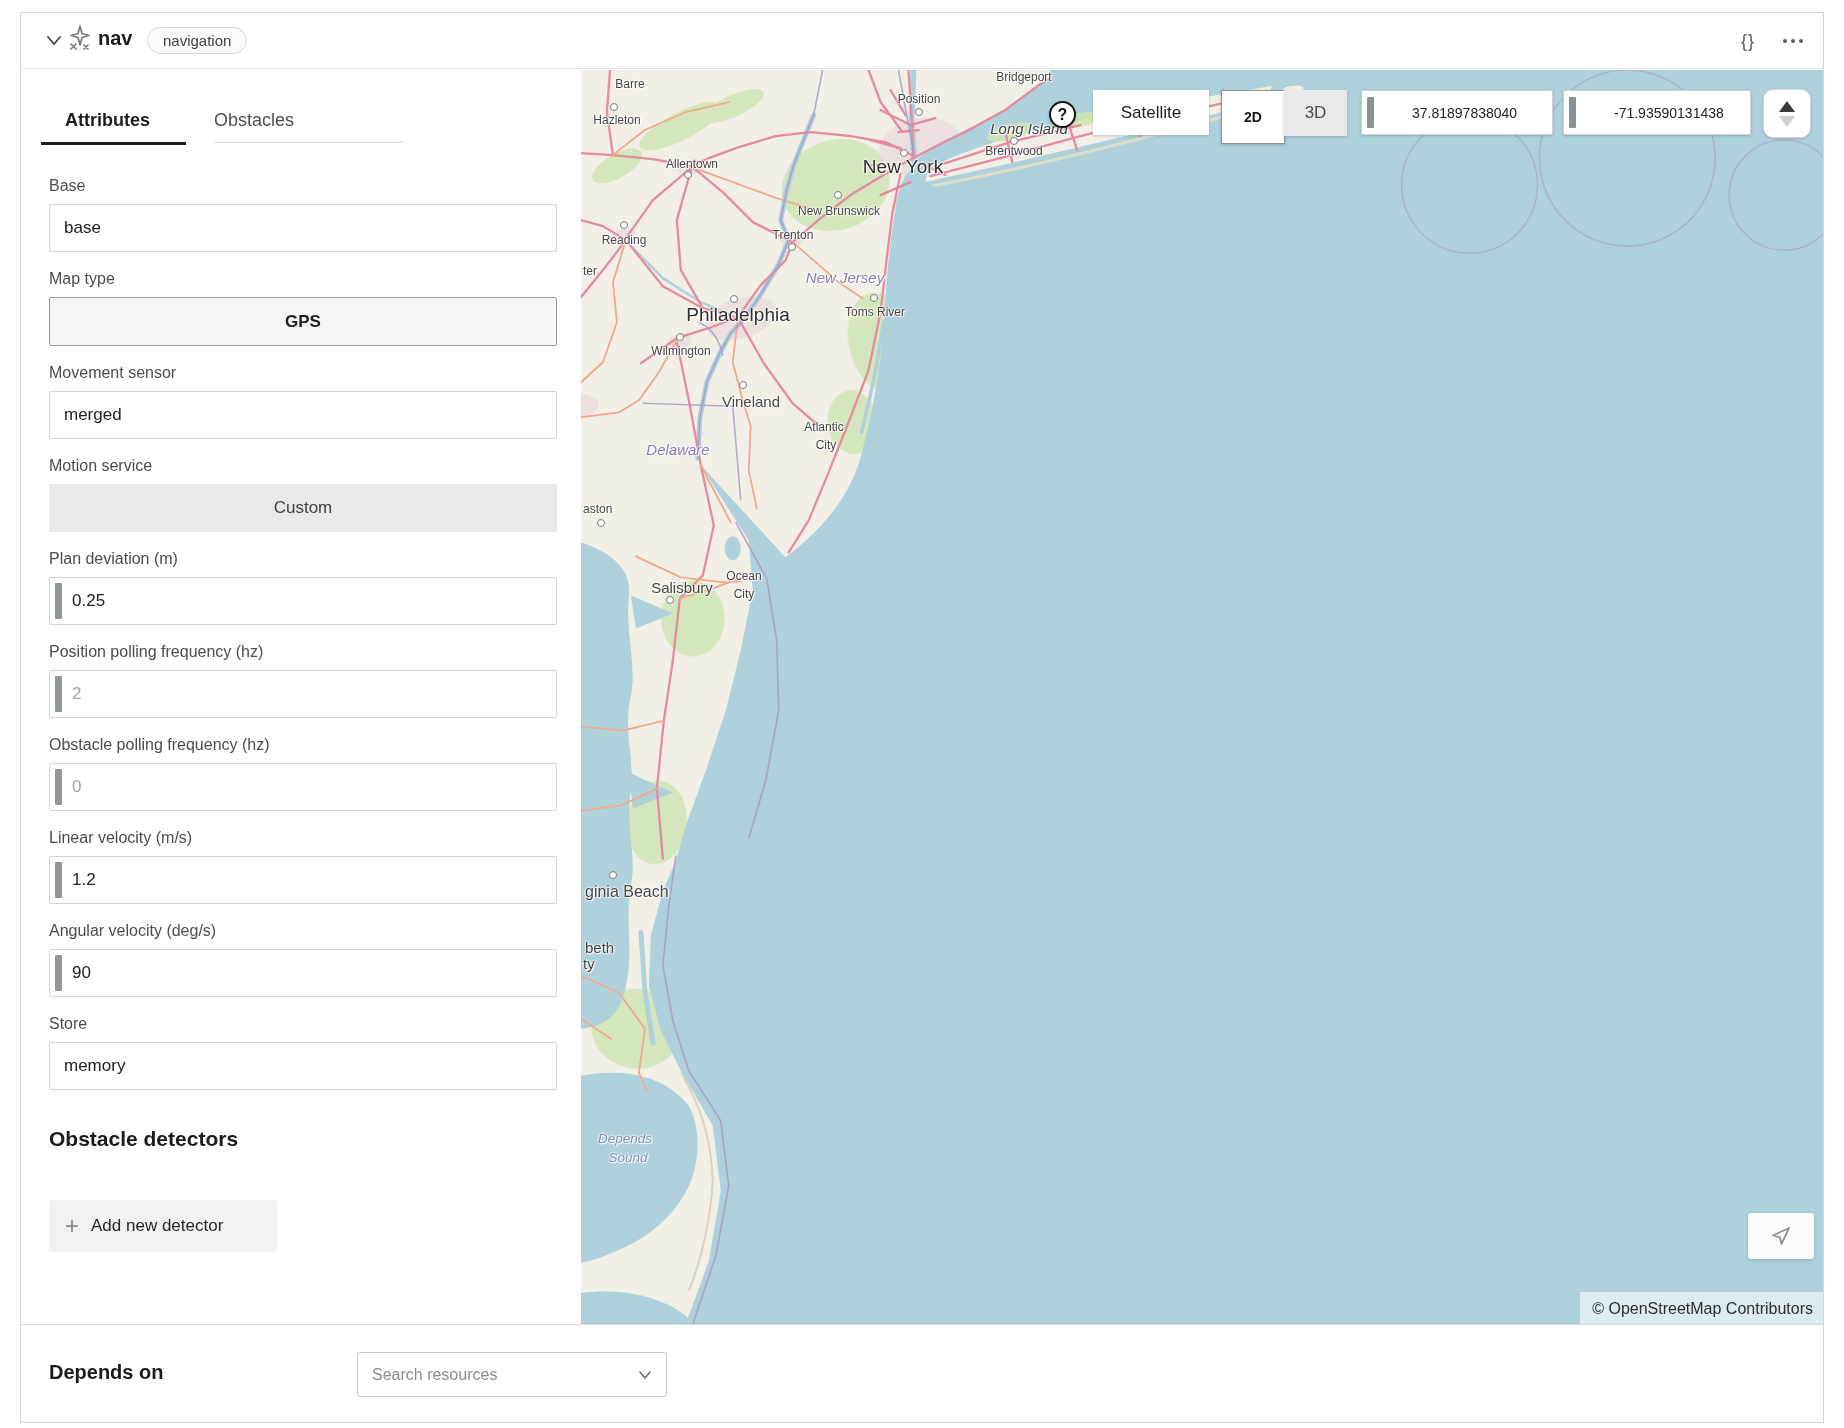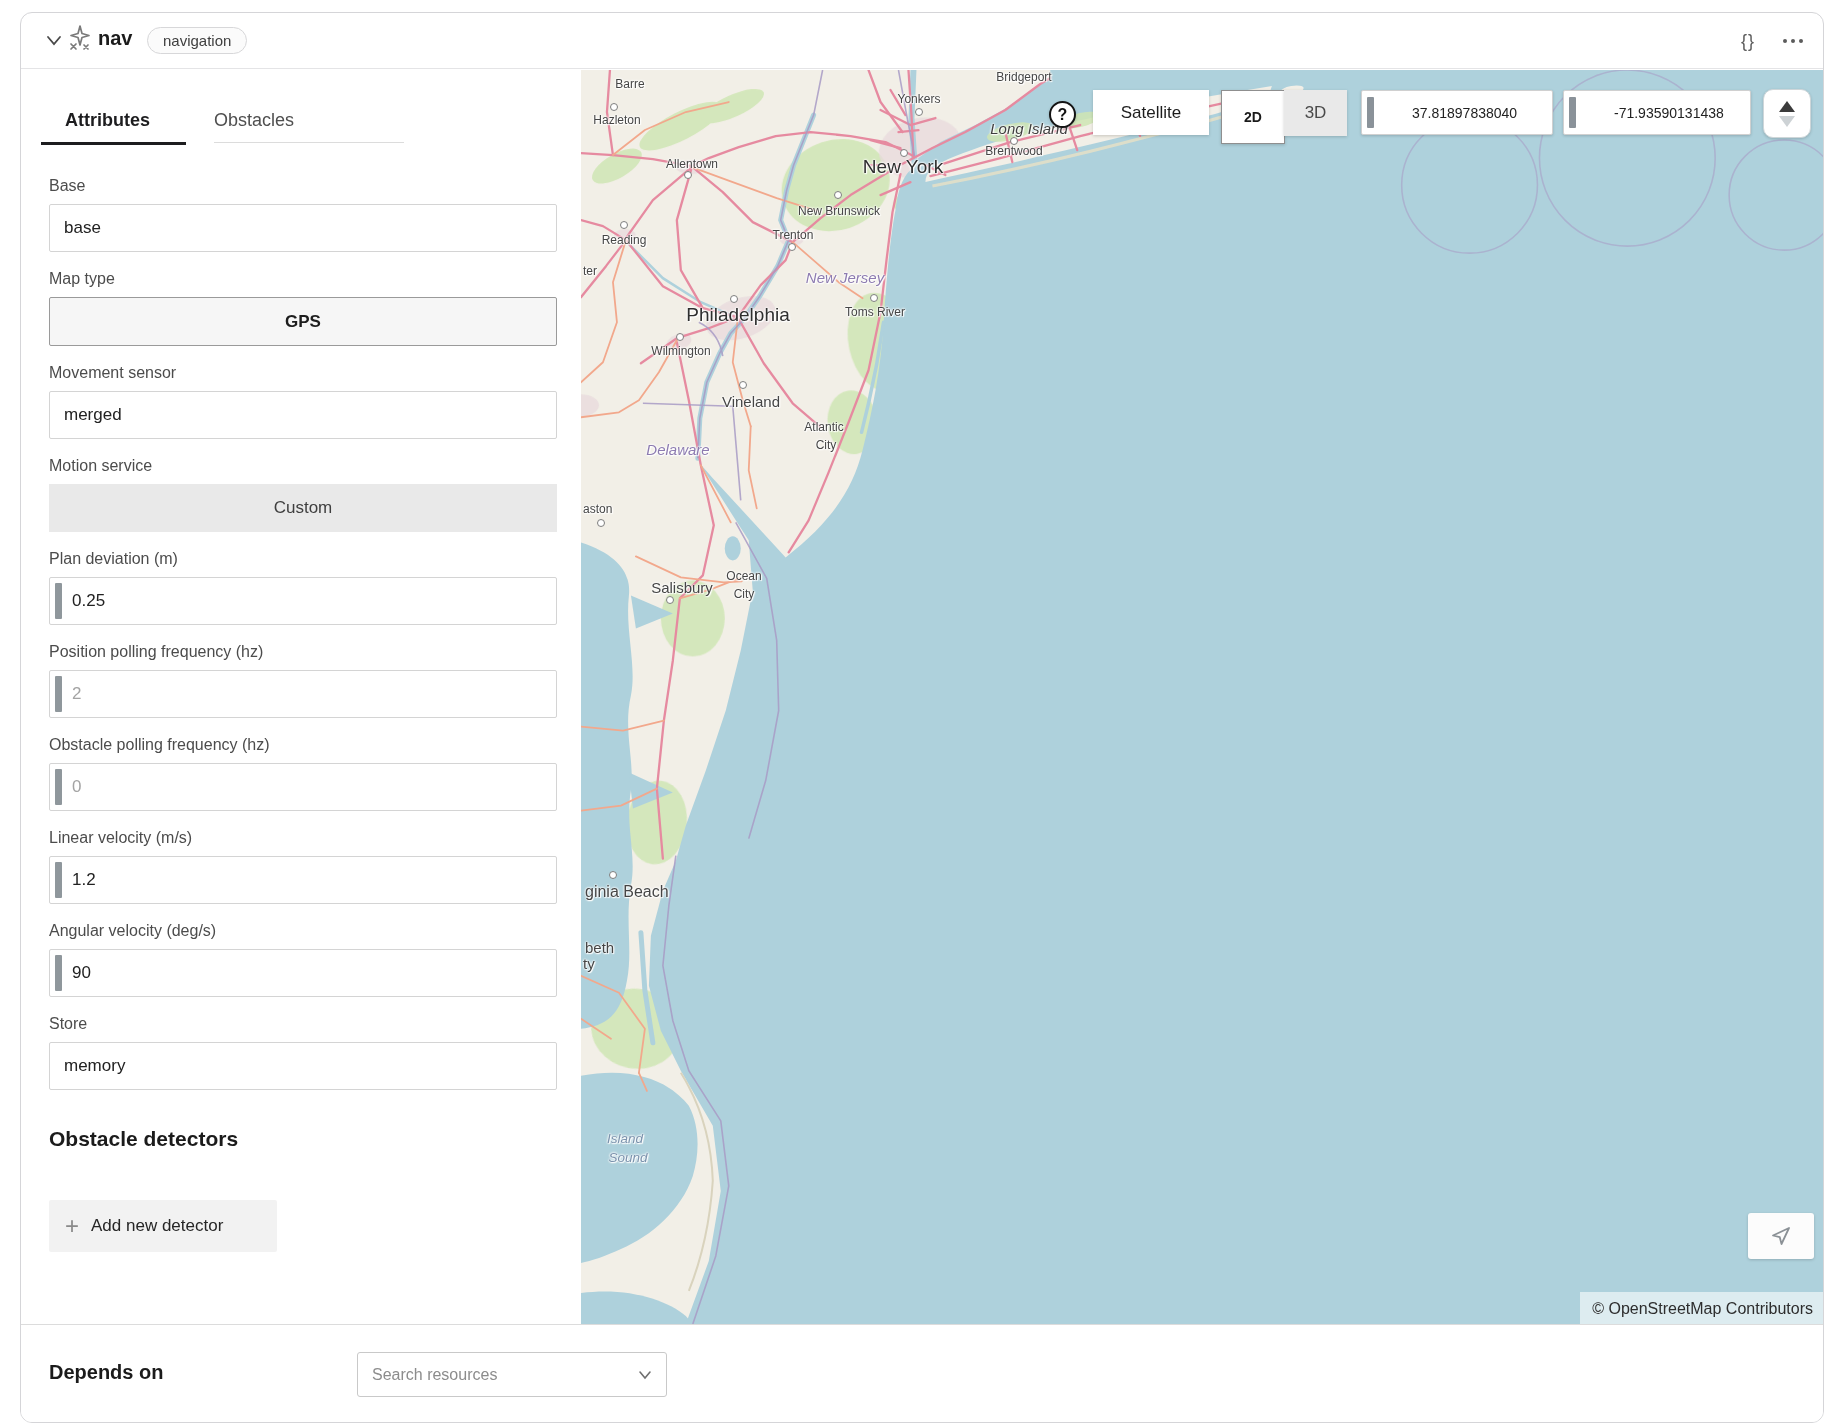--- a/index.html
+++ b/index.html
@@ -1,19 +1,19 @@
 <!DOCTYPE html>
 <html><head>
 <meta charset="utf-8">
 <style>
   * { margin:0; padding:0; box-sizing:border-box; }
   html,body { width:1844px; height:1428px; background:#ffffff;
     font-family:"Liberation Sans", sans-serif; }
   .card { position:absolute; left:20px; top:12px; width:1804px; height:1411px;
-    border:1px solid #d5d5d8; border-radius:12px; background:#fff; overflow:hidden; }
+    border:1px solid #d5d5d8; border-radius:0; background:#fff; overflow:hidden; }
 
   
   .card-header { position:relative; height:56px; border-bottom:1px solid #e4e4e6;
     display:flex; align-items:center; }
   .chev { position:absolute; left:25px; top:20px; }
   .svc-icon { position:absolute; left:46px; top:11px; }
   .card-title { position:absolute; left:77px; top:14px; font-size:20px; font-weight:700; color:#1b1b1b; }
   .badge { position:absolute; left:126px; top:14px; height:27px; padding:0 15px;
     border:1px solid #d7d7d9; border-radius:14px; background:#fbfbfb;
     font-size:15px; color:#3f3f3f; display:flex; align-items:center; }
@@ -375,21 +375,21 @@
           <span class="map-dot" style="left: 99px; top: 267px;"></span>
           <span class="map-dot" style="left: 162px; top: 315px;"></span>
           <span class="map-dot" style="left: 20px; top: 453px;"></span>
           <span class="map-dot" style="left: 89px; top: 530px;"></span>
           <span class="map-dot" style="left: 32px; top: 805px;"></span>
         </div>
       <div id="map-labels">
           <span class="map-label town" style="left: 49px; top: 14px;">Barre</span>
           <span class="map-label town" style="left: 36px; top: 50px;">Hazleton</span>
           <span class="map-label town" style="left: 111px; top: 94px;">Allentown</span>
-          <span class="map-label town" style="left: 338px; top: 29px;">Yonkers</span>
+          <span class="map-label town" style="left: 338px; top: 29px;">Position</span>
           <span class="map-label town" style="left: 443px; top: 7px;">Bridgeport</span>
           <span class="map-label town" style="left: 433px; top: 81px;">Brentwood</span>
           <span class="map-label city" style="left: 322px; top: 97px;">New York</span>
           <span class="map-label region" style="left: 448px; top: 58px;">Long Island</span>
           <span class="map-label town" style="left: 258px; top: 141px;">New Brunswick</span>
           <span class="map-label town" style="left: 212px; top: 165px;">Trenton</span>
           <span class="map-label town" style="left: 43px; top: 170px;">Reading</span>
           <span class="map-label town edge" style="left: 2px; top: 201px;">ter</span>
           <span class="map-label state" style="left: 264px; top: 207px;">New Jersey</span>
           <span class="map-label city" style="left: 157px; top: 245px;">Philadelphia</span>
@@ -399,21 +399,21 @@
           <span class="map-label town" style="left: 243px; top: 357px;">Atlantic</span>
           <span class="map-label town" style="left: 245px; top: 375px;">City</span>
           <span class="map-label state" style="left: 97px; top: 379px;">Delaware</span>
           <span class="map-label town edge" style="left: 2px; top: 439px;">aston</span>
           <span class="map-label town" style="left: 101px; top: 517px; font-size: 15px;">Salisbury</span>
           <span class="map-label town" style="left: 163px; top: 506px;">Ocean</span>
           <span class="map-label town" style="left: 163px; top: 524px;">City</span>
           <span class="map-label town edge" style="left: 4px; top: 822px; font-size: 16px;">ginia Beach</span>
           <span class="map-label town edge" style="left: 4px; top: 877px; font-size: 15px;">beth</span>
           <span class="map-label town edge" style="left: 2px; top: 893px; font-size: 15px;">ty</span>
-          <span class="map-label water" style="left: 44px; top: 1068px;">Island</span>
+          <span class="map-label water" style="left: 44px; top: 1068px;">Depends</span>
           <span class="map-label water" style="left: 47px; top: 1087px;">Sound</span>
         </div>
 
       <div class="ctl help-btn">?</div>
       <button class="ctl sat-btn">Satellite</button>
       <button class="ctl mode-2d">2D</button>
       <button class="ctl mode-3d">3D</button>
       <div class="ctl coord lat text-input num">
         <span class="drag-handle"></span>
         <input value="37.81897838040" style="">

